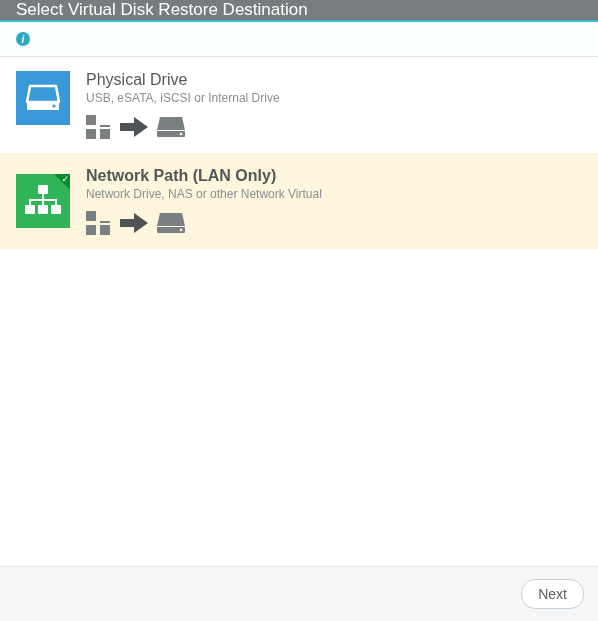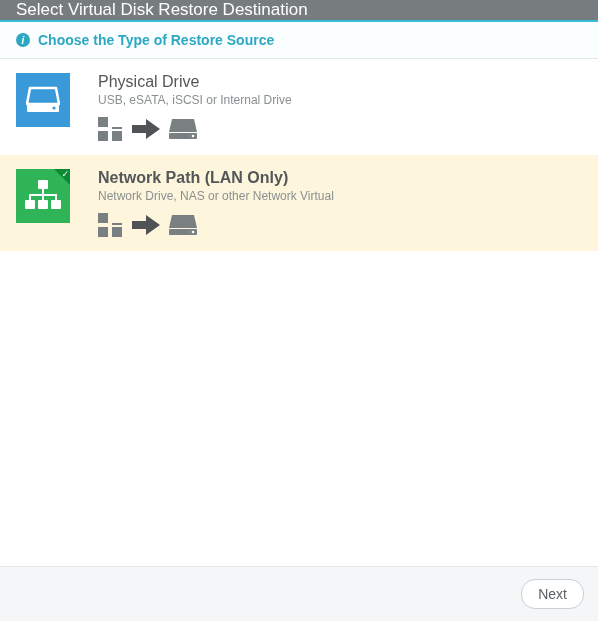--- a/index.html
+++ b/index.html
@@ -41,26 +41,27 @@
     font-weight: bold;
     display: inline-flex;
     align-items: center;
     justify-content: center;
     font-style: italic;
   }
   .options { flex: 0 0 auto; }
   .option-row {
     display: flex;
     align-items: flex-start;
-    gap: 28px;
+    gap: 16px;
     padding: 14px 16px;
     cursor: pointer;
   }
   .option-row.selected {
     background: #fdf6dd;
+    align-items: center;
   }
   .option-icon {
     width: 54px;
     height: 54px;
     display: flex;
     align-items: center;
     justify-content: center;
     flex-shrink: 0;
     position: relative;
   }
@@ -123,21 +124,20 @@
 </style>
 </head>
 <body>
 
 <div class="title-bar">
   <span>Select Virtual Disk Restore Destination</span>
 </div>
 
 <div class="subheader">
   <span class="info-icon">i</span>
-  <span>Choose the Type of Restore Source</span>
 </div>
 
 <div class="options">
 
   <div class="option-row">
     <div class="option-icon blue">
       <svg width="34" height="28" viewBox="0 0 34 28">
         <path d="M4 2 L30 2 L33 18 L1 18 Z" fill="none" stroke="#fff" stroke-width="2.5" stroke-linejoin="round"></path>
         <rect x="1" y="18" width="32" height="8" fill="#fff" rx="1"></rect>
         <circle cx="28" cy="22" r="1.6" fill="#3a9ad9"></circle>

